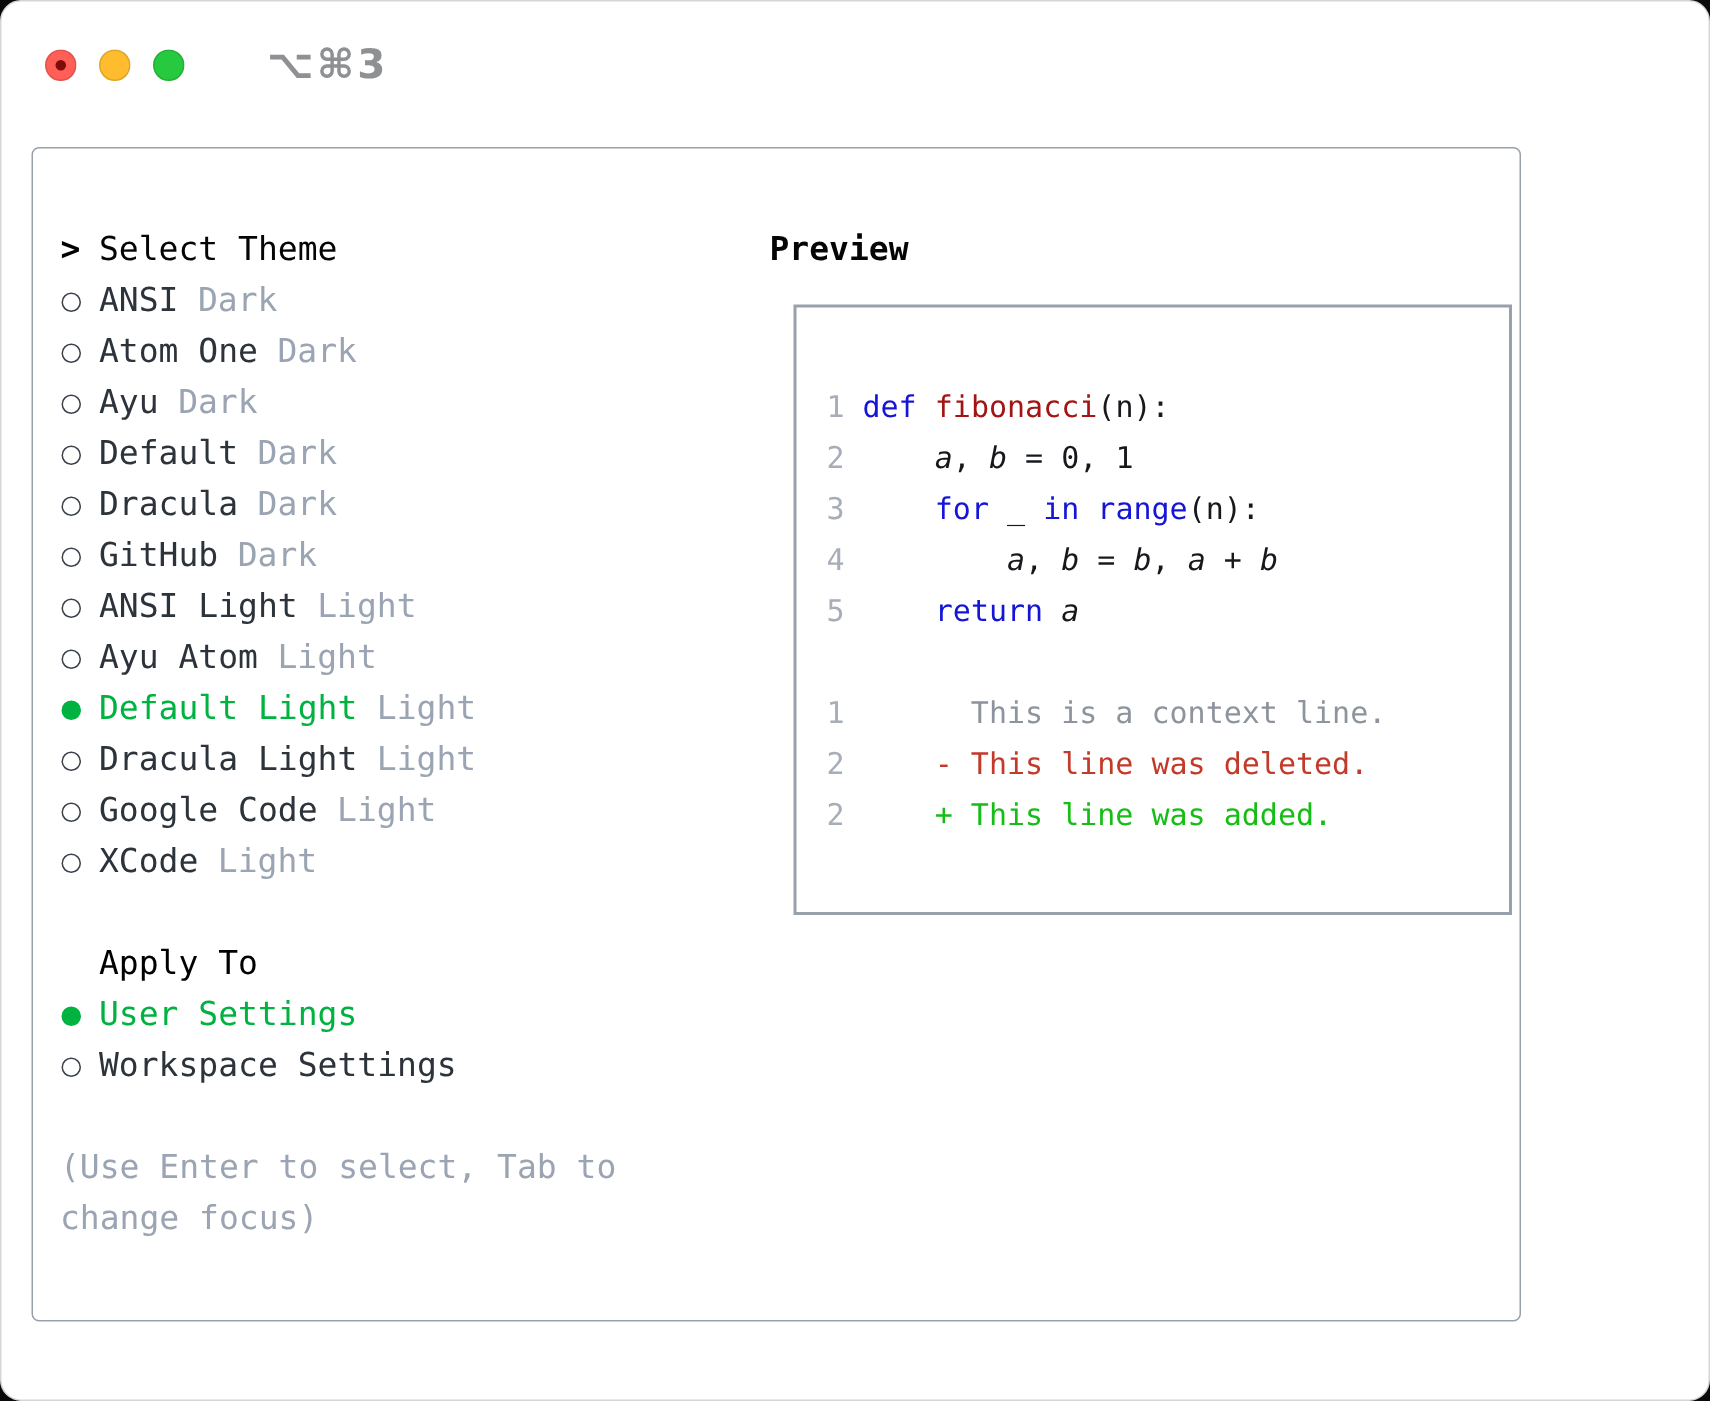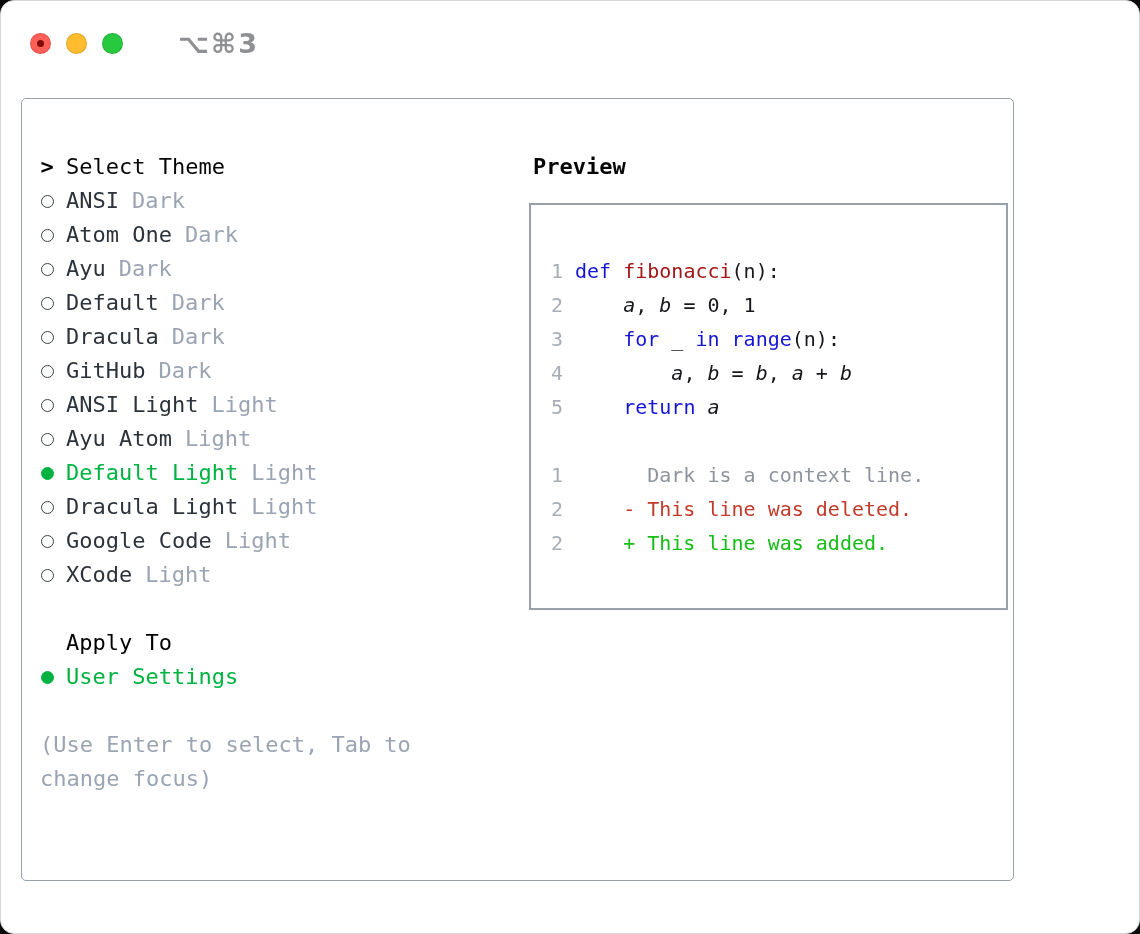--- a/index.html
+++ b/index.html
@@ -34,21 +34,21 @@
   .sect-title{font-weight:normal;color:var(--c-titleink)}
   .plain-title{color:#000}
   .name{color:var(--c-ink)}
   .name.selected{color:var(--c-accent)}
   .variant{color:var(--c-muted);margin-left:13px}
   .spacer{height:34px}
   .hint{font-size:22px;line-height:34px;color:var(--c-muted);white-space:pre}
 
   
   .right-col{position:absolute;left:483px;top:51px;width:500px}
-  .preview-title{height:34px;font-size:22px;line-height:34px;font-weight:bold;color:var(--c-titleink);margin-left:28px}
+  .preview-title{height:34px;font-size:22px;line-height:34px;font-weight:bold;color:var(--c-titleink);margin-left:8px}
   .preview-box{margin-top:19px;margin-left:24px;width:479px;height:407px;border:2px solid var(--c-border);padding:49px 0 0 20px;overflow:hidden;background:#fff}
   .code-row{display:flex;font-size:20px;line-height:34px;white-space:pre}
   .lnum{width:12px;flex:none;text-align:right;color:var(--c-linenum);margin-right:12px}
   .tok-kw{color:var(--c-kw)}
   .tok-fn{color:var(--c-fn)}
   .tok-var{font-style:italic;color:#16181c}
   .tok-pl{color:#16181c}
   .diff-context{color:var(--c-context)}
   .diff-del{color:var(--c-del)}
   .diff-add{color:var(--c-add)}
@@ -90,20 +90,21 @@
 
       <div class="spacer"></div>
 
       <div class="row">
         <span class="marker"></span>
         <span class="plain-title">Apply To</span>
       </div>
 
       <div id="apply-list">
           <div class="row"><span class="marker"><span class="circle filled"></span></span><span class="name selected">User Settings</span></div>
+          <div class="row"><span class="marker"><span class="circle"></span></span><span class="name">Workspace Settings</span></div>
         </div>
 
       <div class="spacer"></div>
 
       <div id="hint">
           <div class="hint">(Use Enter to select, Tab to</div>
           <div class="hint">change focus)</div>
         </div>
     </div>
 
@@ -112,21 +113,21 @@
       <div class="preview-box">
         <div id="code-lines">
             <div class="code-row"><span class="lnum">1</span><span class="tok-kw">def</span><span class="tok-pl"> </span><span class="tok-fn">fibonacci</span><span class="tok-pl">(n):</span></div>
             <div class="code-row"><span class="lnum">2</span><span class="tok-pl">    </span><span class="tok-var">a</span><span class="tok-pl">, </span><span class="tok-var">b</span><span class="tok-pl"> = 0, 1</span></div>
             <div class="code-row"><span class="lnum">3</span><span class="tok-pl">    </span><span class="tok-kw">for</span><span class="tok-pl"> _ </span><span class="tok-kw">in</span><span class="tok-pl"> </span><span class="tok-kw">range</span><span class="tok-pl">(n):</span></div>
             <div class="code-row"><span class="lnum">4</span><span class="tok-pl">        </span><span class="tok-var">a</span><span class="tok-pl">, </span><span class="tok-var">b</span><span class="tok-pl"> = </span><span class="tok-var">b</span><span class="tok-pl">, </span><span class="tok-var">a</span><span class="tok-pl"> + </span><span class="tok-var">b</span></div>
             <div class="code-row"><span class="lnum">5</span><span class="tok-pl">    </span><span class="tok-kw">return</span><span class="tok-pl"> </span><span class="tok-var">a</span></div>
           </div>
         <div class="spacer"></div>
         <div id="diff-lines">
-            <div class="code-row"><span class="lnum">1</span><span class="diff-context">      Dark is a context line.</span></div>
+            <div class="code-row"><span class="lnum">1</span><span class="diff-context">      This is a context line.</span></div>
             <div class="code-row"><span class="lnum">2</span><span class="diff-del">    - This line was deleted.</span></div>
             <div class="code-row"><span class="lnum">2</span><span class="diff-add">    + This line was added.</span></div>
           </div>
       </div>
     </div>
 
   </div>
 </div>
 
 </body></html>

